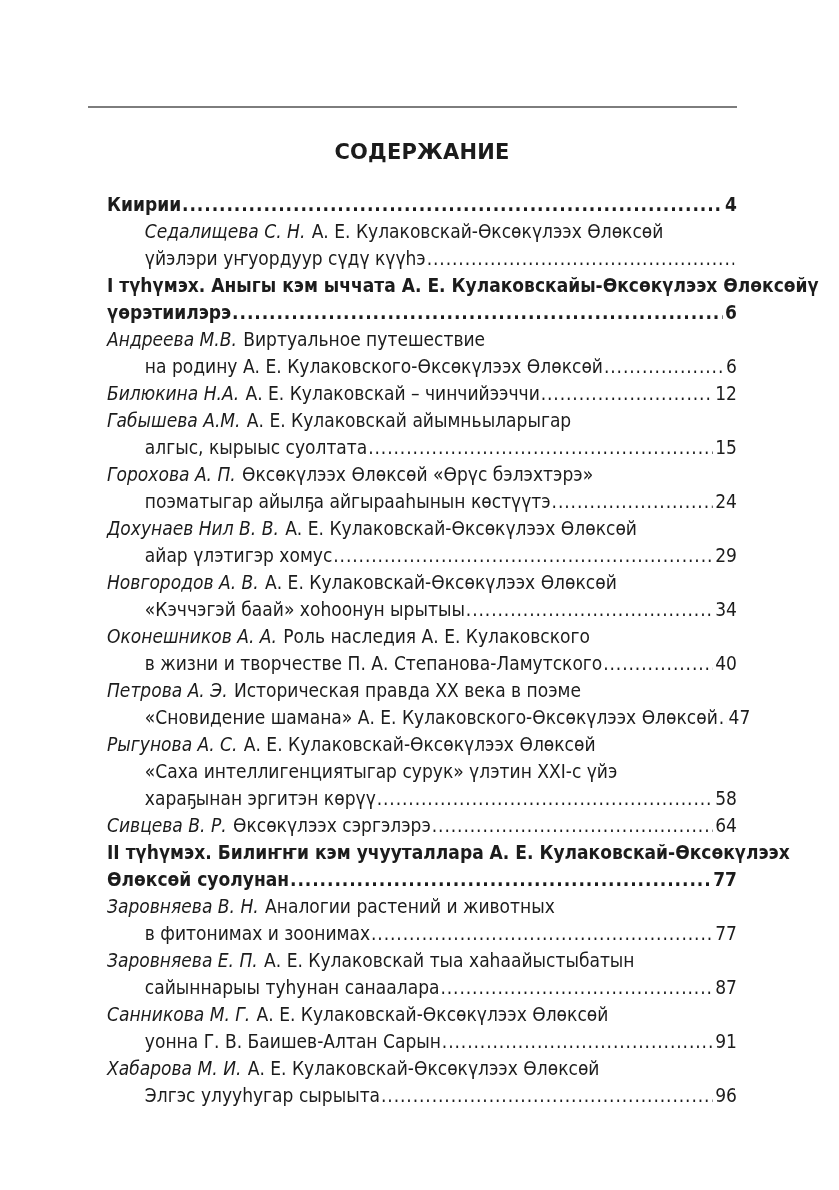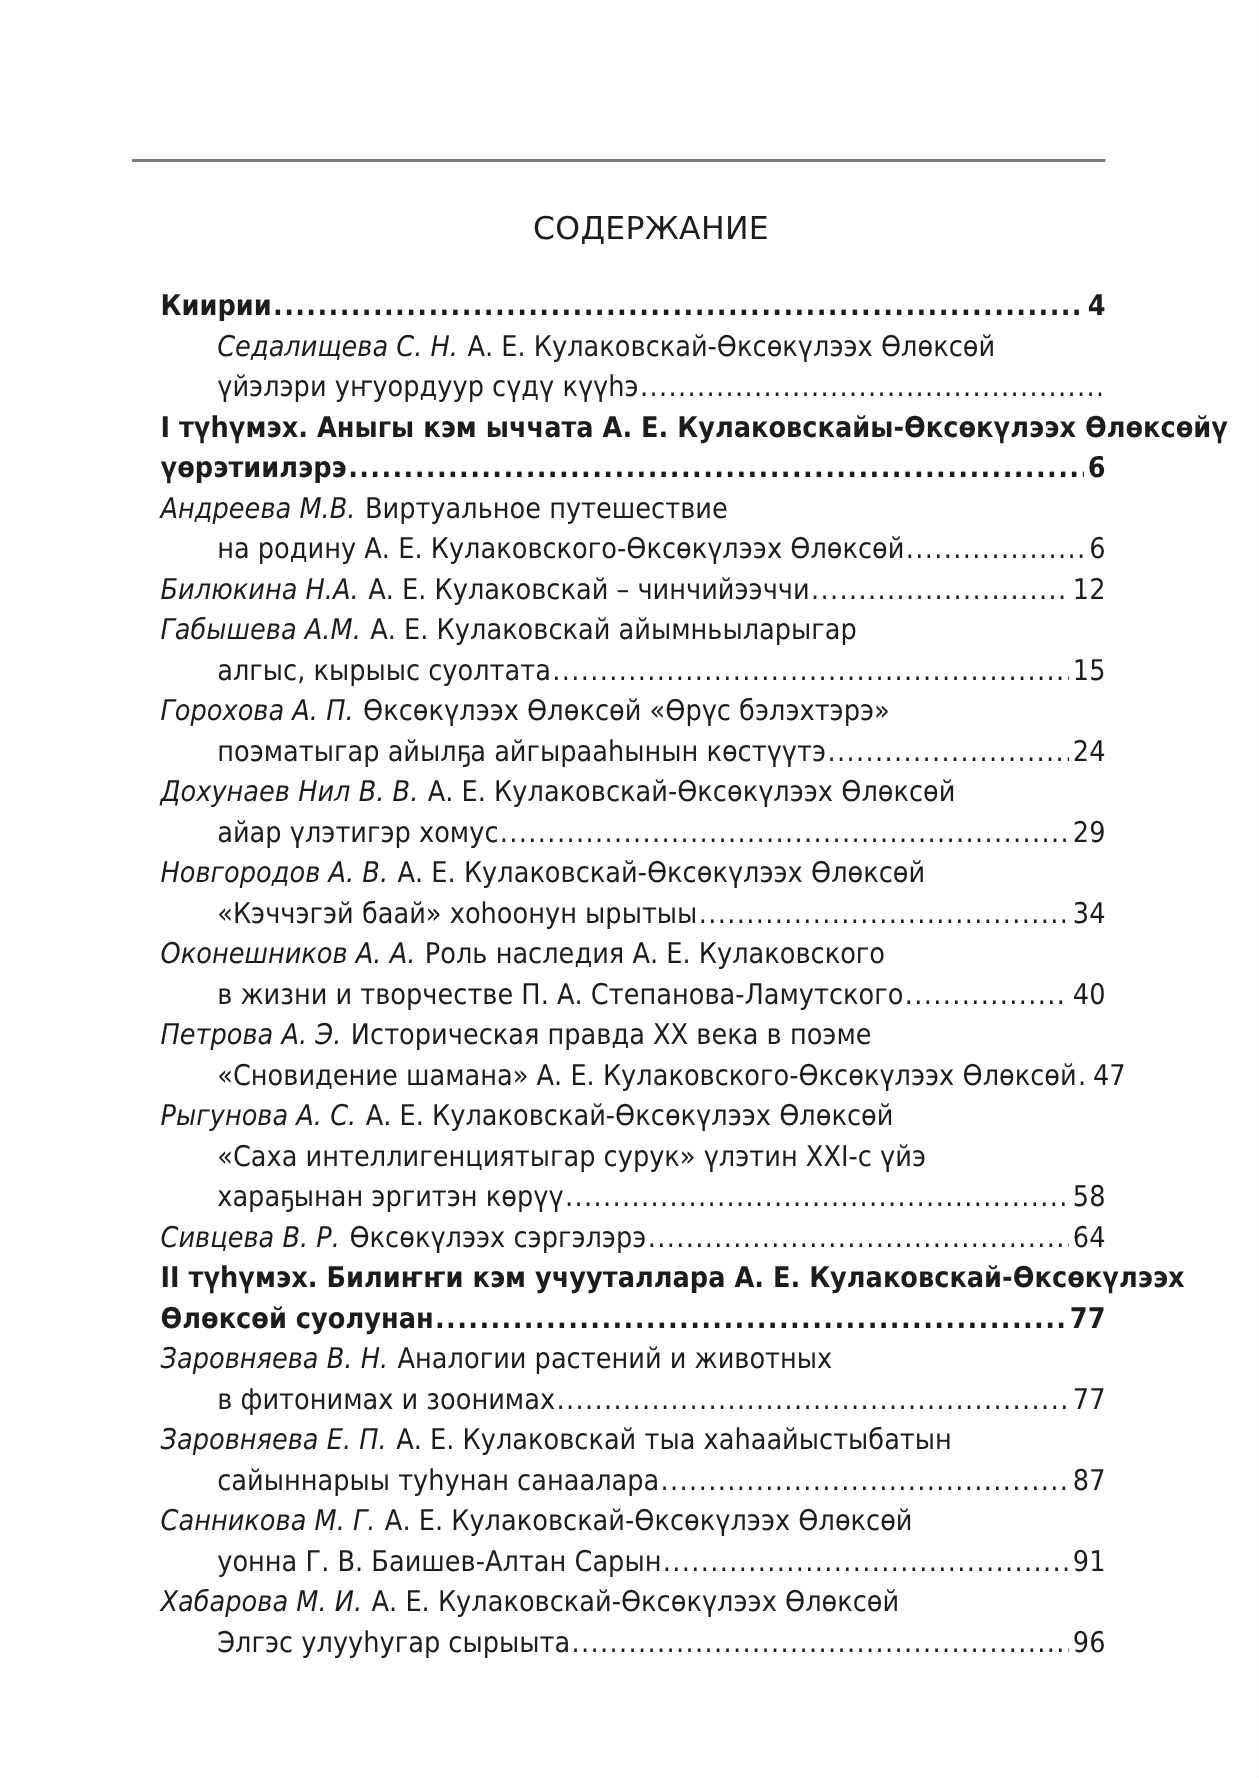--- a/index.html
+++ b/index.html
@@ -16,24 +16,24 @@
     overflow:hidden;
   }
   .rule{
     position:absolute;
     top:106px;left:88px;
     width:649px;height:2px;
     background:#7d7d7d;
   }
   .title{
     position:absolute;
-    top:140px;left:119px;
+    top:140px;left:107px;
     width:630px;
     text-align:center;
-    font-weight:400;
+    font-weight:700;
     font-size:21px;
     letter-spacing:0.2px;
   }
   .toc{
     position:absolute;
     top:191px;left:107px;
     width:700px;
     transform:scaleX(0.9);
     transform-origin:0 0;
     font-size:19px;

